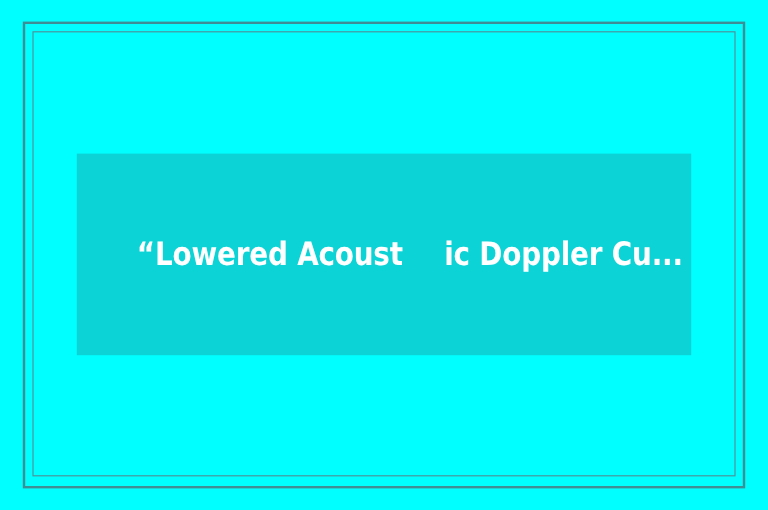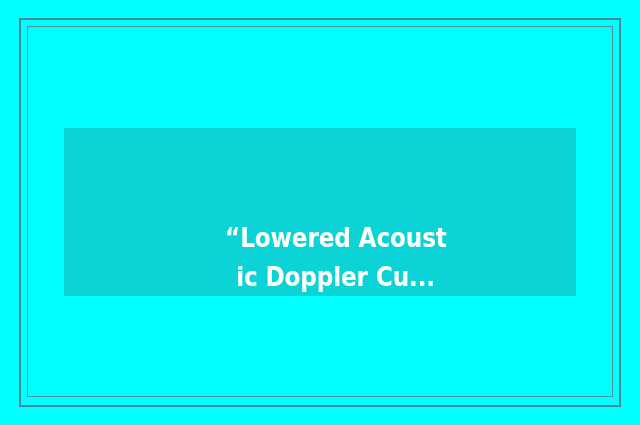--- a/index.html
+++ b/index.html
@@ -47,23 +47,23 @@
   
   .quote-panel {
     position: absolute;
     left: 64px;
     top: 128px;
     width: 512px;
     height: 168px;
     background: #0cd3d6;
     box-sizing: border-box;
     display: flex;
-    flex-direction: column;
+    flex-direction: row;
     align-items: center;
-    justify-content: flex-end;
+    justify-content: flex-start;
     padding-left: 32px;
   }
 
   .quote-text {
     color: #ffffff;
     font-family: "DejaVu Sans", sans-serif;
     font-weight: bold;
     font-size: 27px;
     line-height: 39px;
     letter-spacing: -0.2px;

